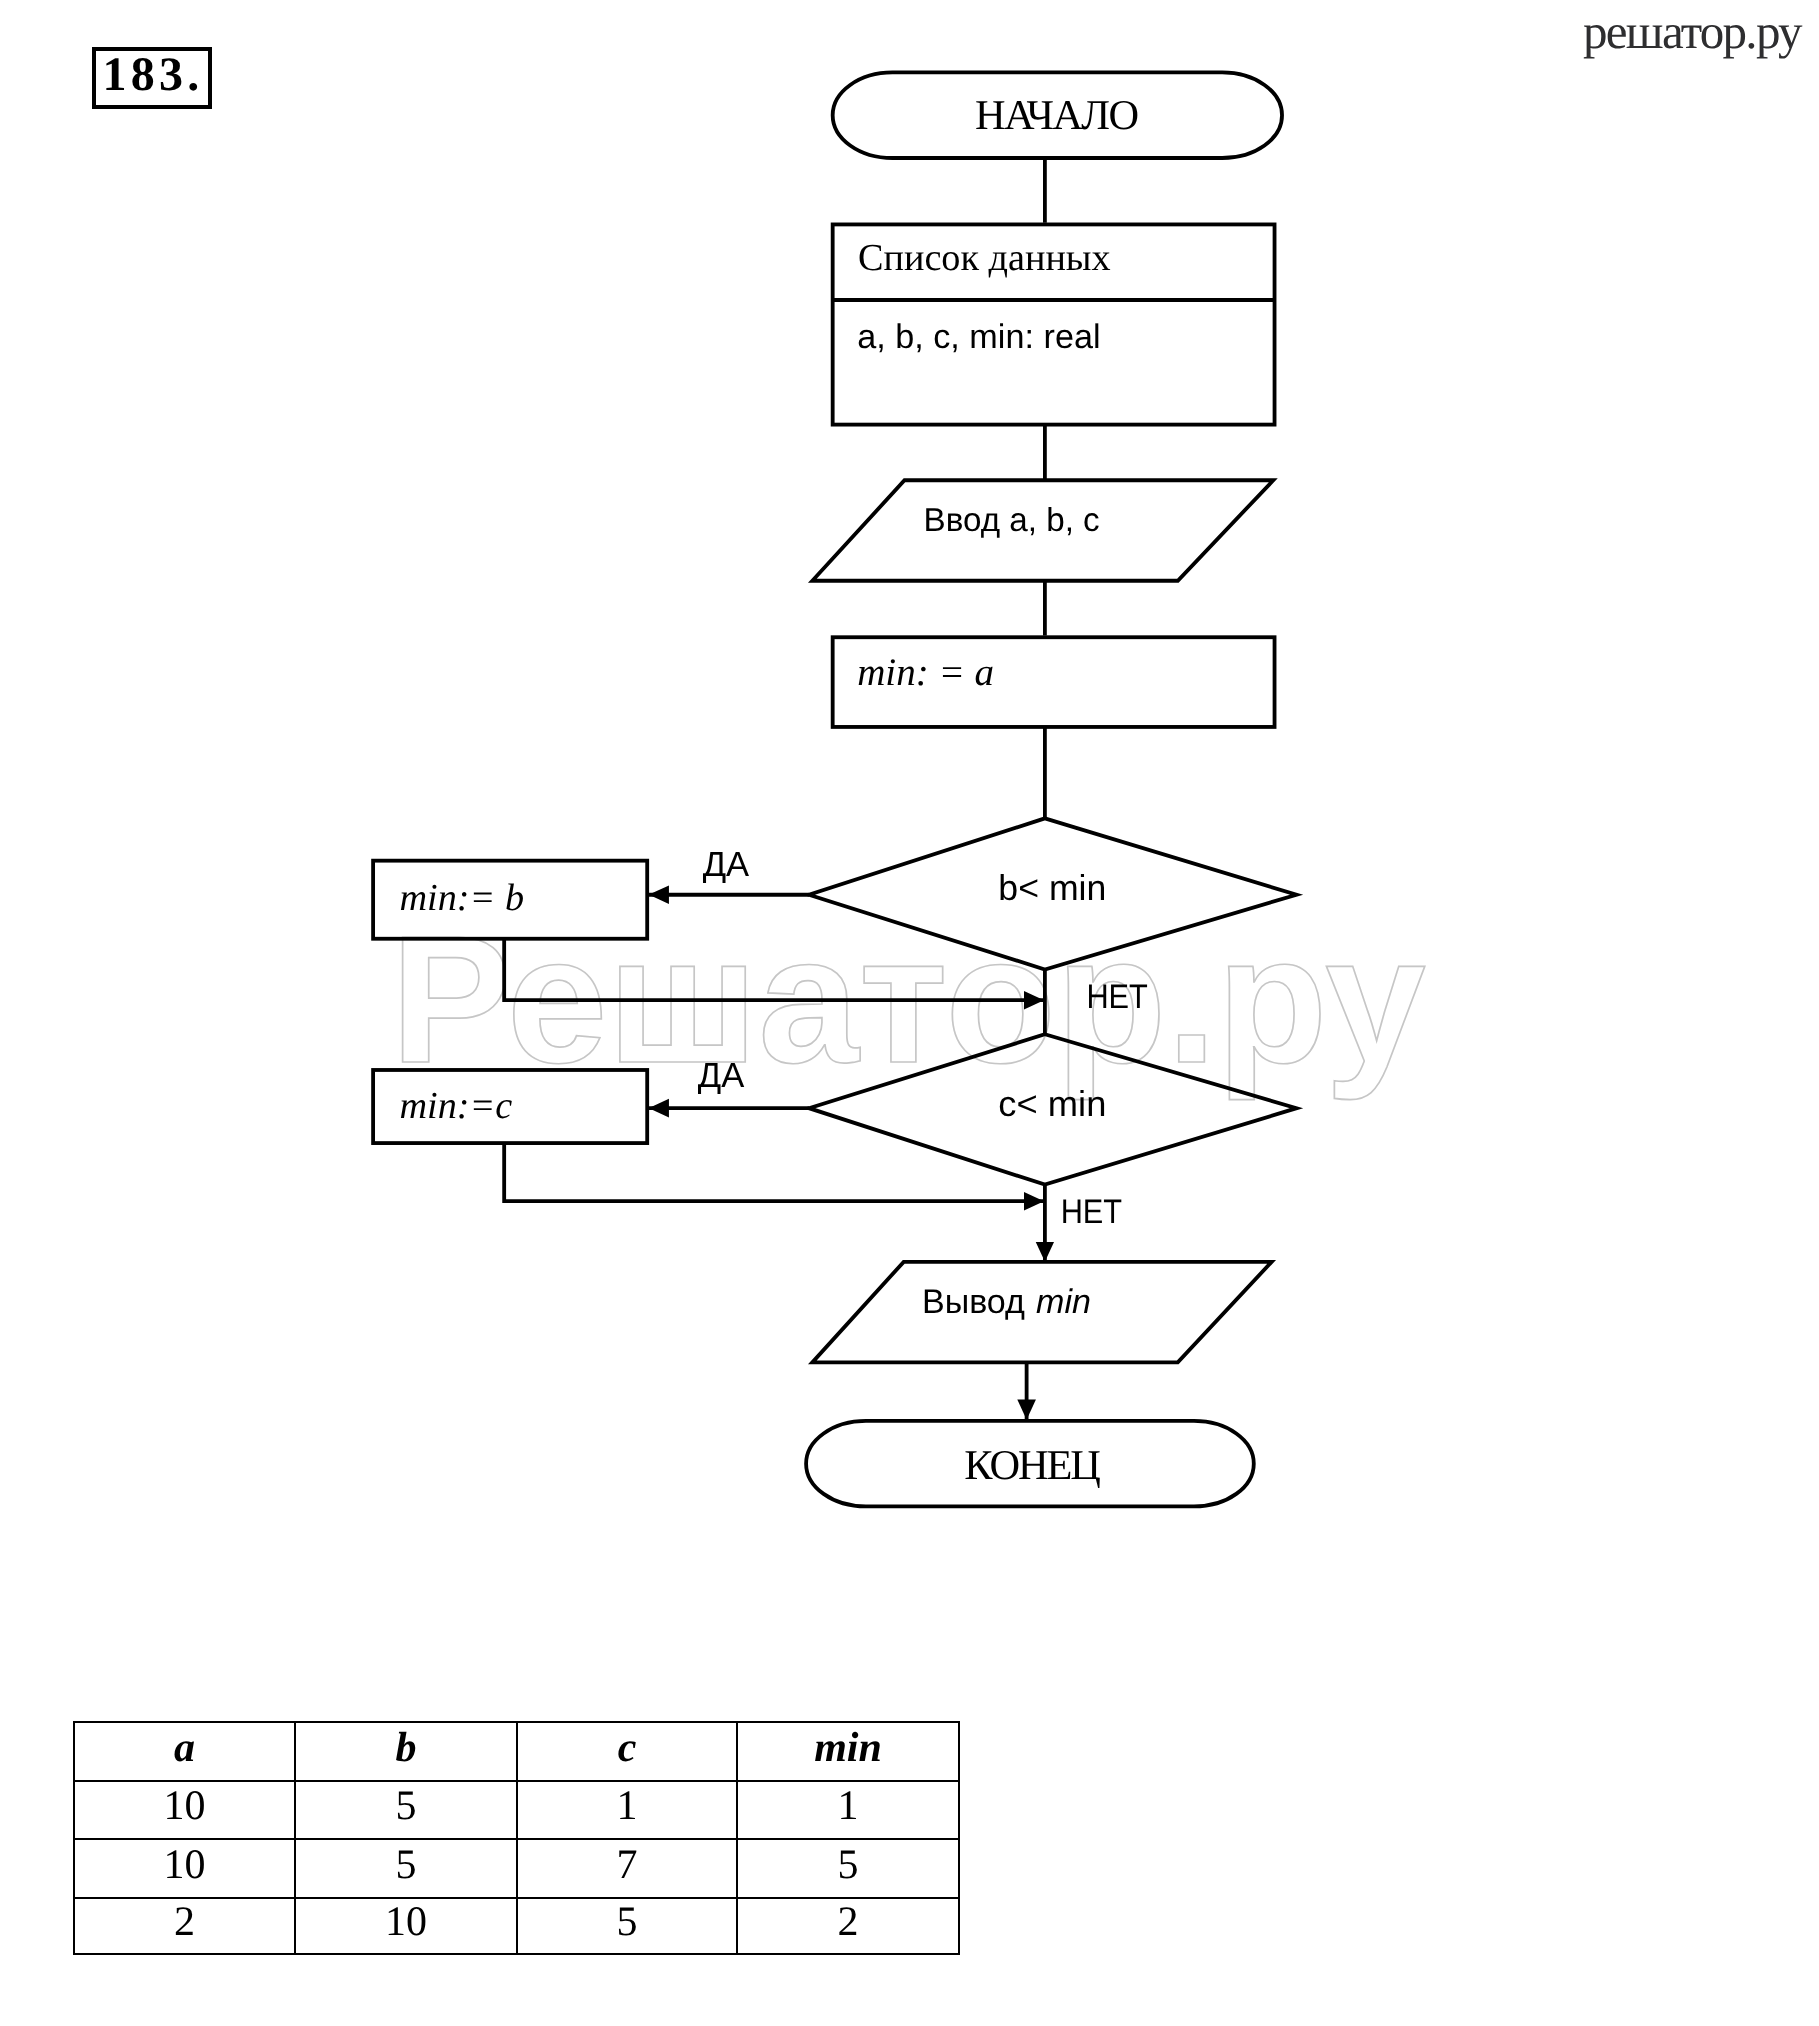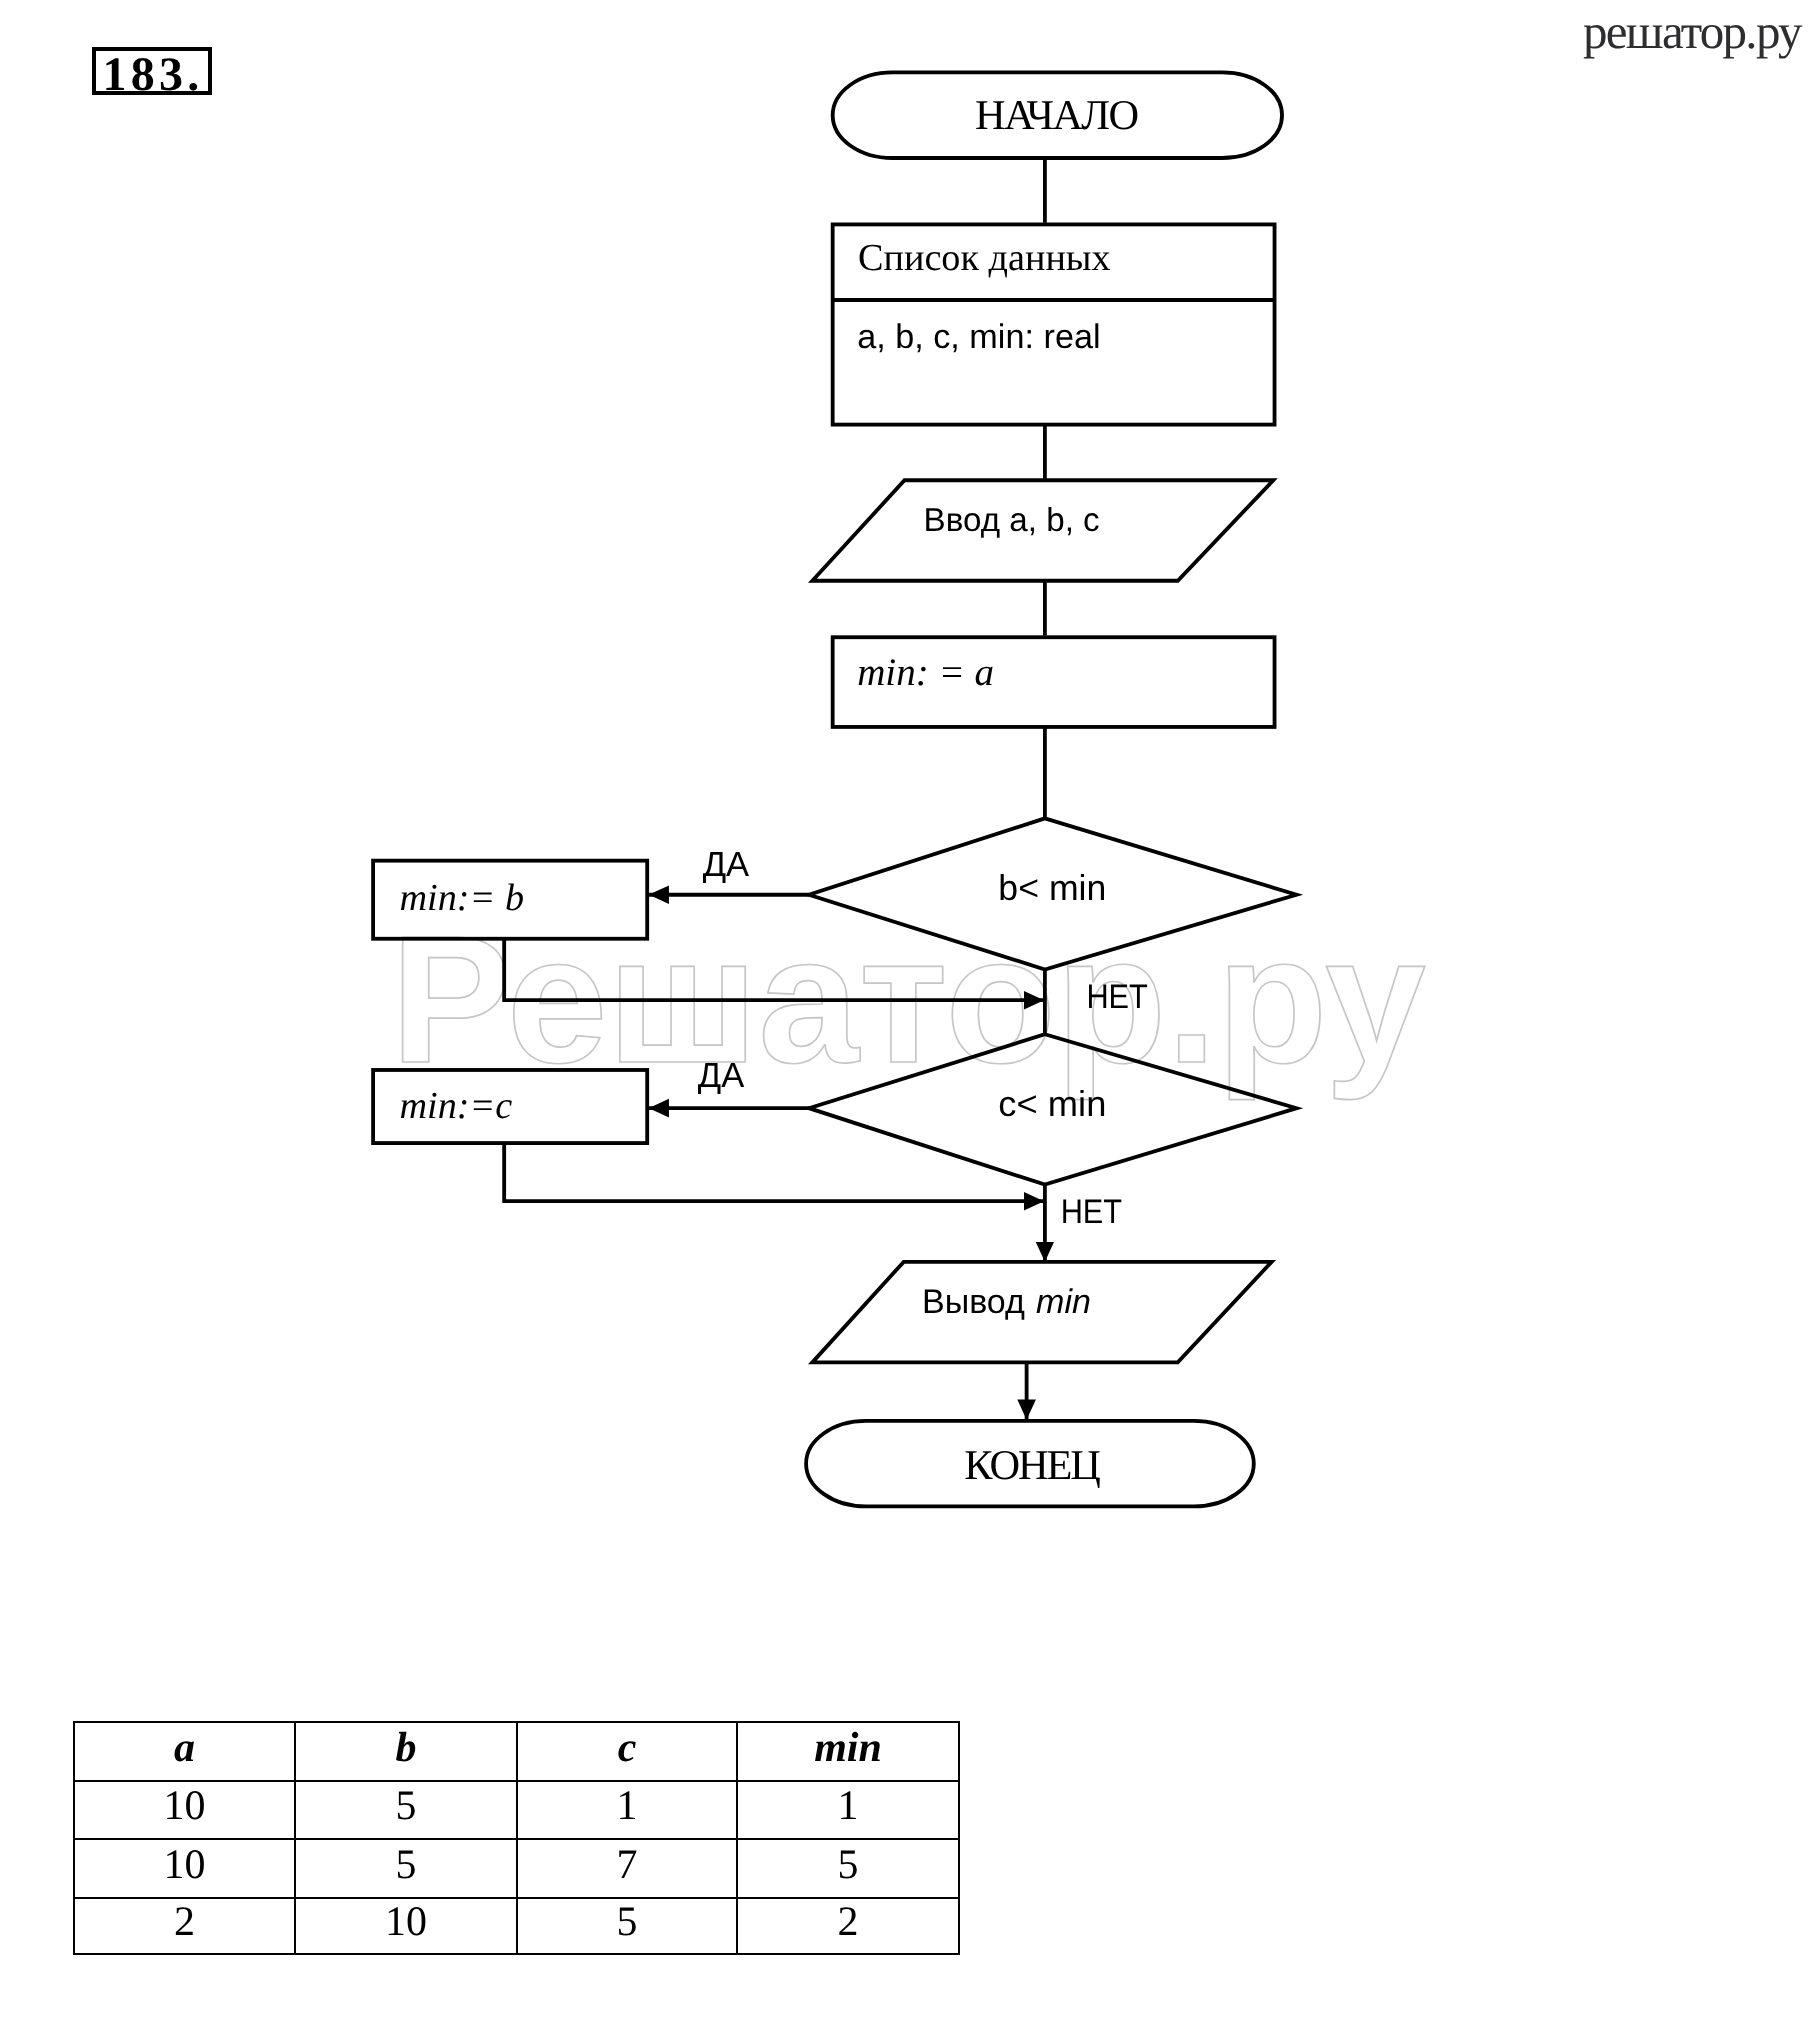--- a/index.html
+++ b/index.html
@@ -2,21 +2,21 @@
 <html style="font-size:13.3px"><head>
 <meta charset="utf-8">
 <style>
   html,body{margin:0;padding:0;background:#fff;}
   *{-webkit-font-smoothing:antialiased;text-rendering:geometricPrecision;}
   body{width:1819px;height:2027px;position:relative;overflow:hidden;
        font-family:"Liberation Sans",sans-serif;}
   #page{position:absolute;left:0;top:0;width:1819px;height:2027px;background:#fff;}
   .wm-top{position:absolute;left:1583px;top:2.5px;font-family:"Liberation Serif",serif;
           font-size:49px;letter-spacing:-1.7px;color:#2e2e30;white-space:nowrap;}
-  .numbox{position:absolute;left:92px;top:47px;width:120px;height:48px;
+  .numbox{position:absolute;left:92px;top:47px;width:120px;height:62px;
           border:4.2px solid #000;box-sizing:border-box;}
   .numbox span{position:absolute;left:6.6px;top:0px;font-family:"Liberation Serif",serif;
           font-weight:bold;font-size:48px;letter-spacing:4.2px;line-height:48px;color:#000;}
   svg{position:absolute;left:0;top:0;}
   table.tbl{position:absolute;border-collapse:collapse;left:73px;top:1721px;
             border:2.5px solid #000;}
   table.tbl td{border:2.5px solid #000;text-align:center;font-family:"Liberation Serif",serif;
                font-size:42px;color:#000;padding:0 0 6.6px 0;height:50px;line-height:47px;vertical-align:middle;}
   table.tbl td.hd{font-weight:bold;font-style:italic;}
   table.tbl tr:last-child td{height:48px;padding-bottom:5.8px;}

